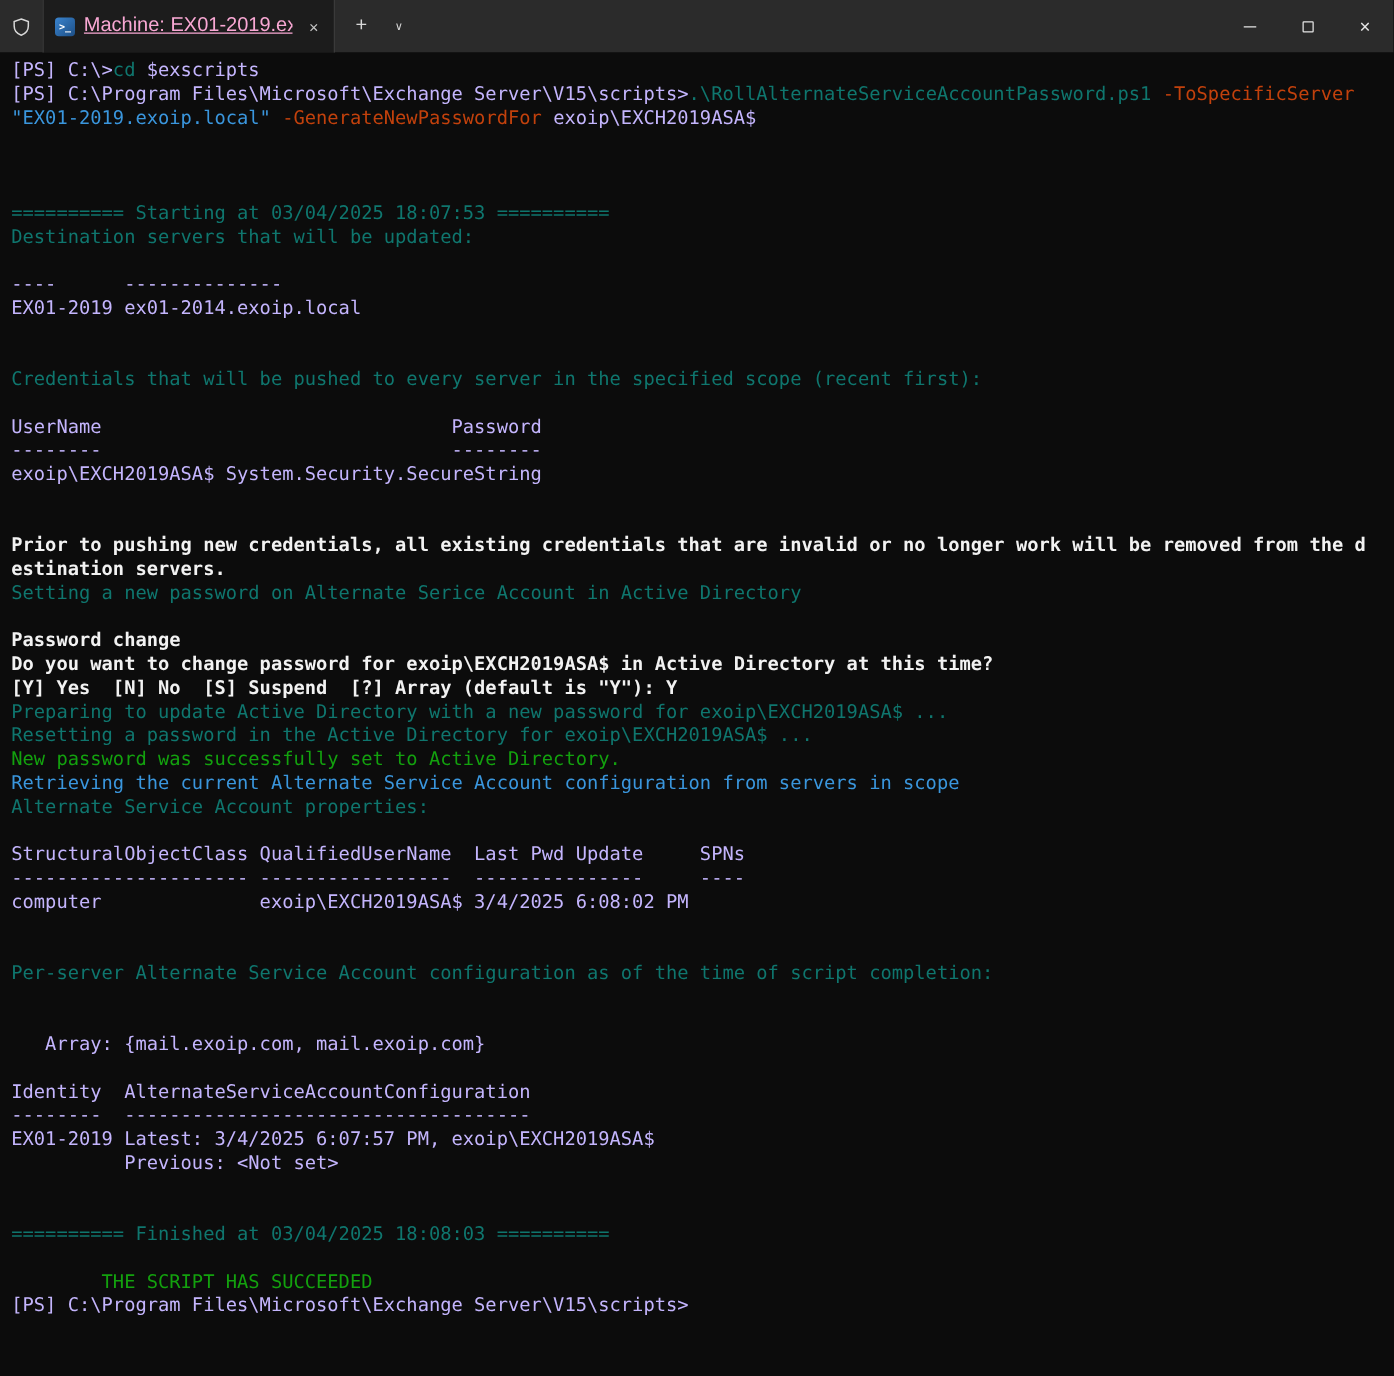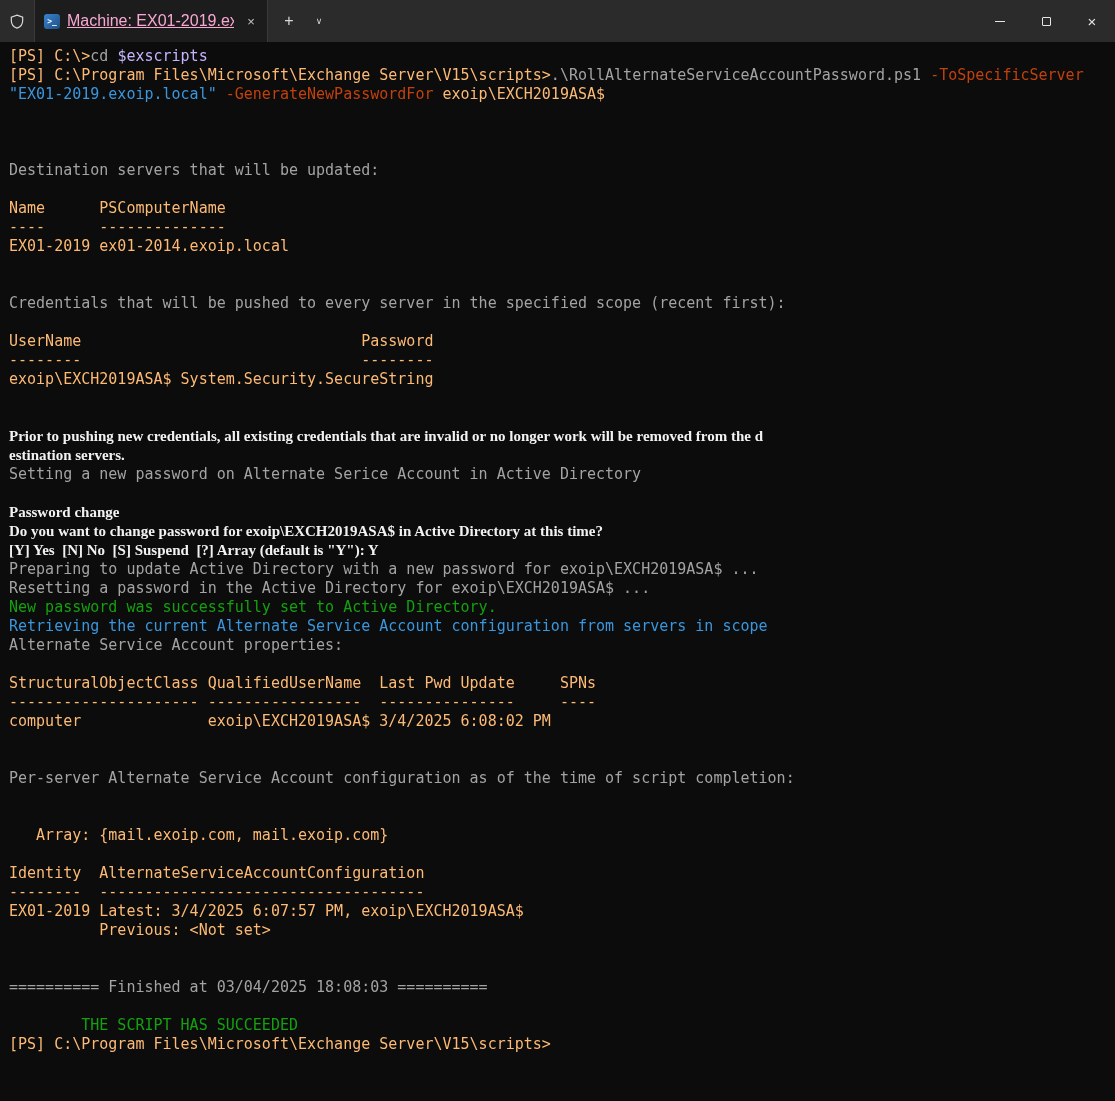--- a/index.html
+++ b/index.html
@@ -84,23 +84,23 @@
     cursor: text;
   }
   .tline {
     font-family: "DejaVu Sans Mono", monospace;
     font-size: 15px;
     line-height: 19px;
     height: 19px;
     white-space: pre;
     color: #CCCCCC;
   }
-  .c-default { color: #fdba74; text-align: center; }
-  .c-white   { color: #F2F2F2; font-family: Liberation Serif, serif; }
-  .c-yellow  { color: #a3a3a3; }
+  .c-default { color: #c4b5fd; text-align: center; }
+  .c-white   { color: #F2F2F2; }
+  .c-yellow  { color: #0f766e; }
   .c-green   { color: #13A10E; margin-top: 12px; }
   .c-brightgreen { color: #c4b5fd; }
   .c-cyan    { color: #3A96DD; }
   .c-gray    { color: #c2410c; }
   .b { font-weight: bold; }
 </style>
 </head>
 <body>
 
 <div class="window">
@@ -137,23 +137,23 @@
     </div>
   </div>
   <div class="terminal">
     <div>
         <div class="tline"><span class="c-default">[PS] C:\&gt;</span><span class="c-yellow">cd</span><span class="c-default"> </span><span class="c-brightgreen">$exscripts</span></div>
         <div class="tline"><span class="c-default">[PS] C:\Program Files\Microsoft\Exchange Server\V15\scripts&gt;</span><span class="c-yellow">.\RollAlternateServiceAccountPassword.ps1</span><span class="c-default"> </span><span class="c-gray">-ToSpecificServer</span></div>
         <div class="tline"><span class="c-cyan">"EX01-2019.exoip.local"</span><span class="c-default"> </span><span class="c-gray">-GenerateNewPasswordFor</span><span class="c-default"> </span><span class="c-default">exoip\EXCH2019ASA$</span></div>
         <div class="tline"></div>
         <div class="tline"></div>
         <div class="tline"></div>
+        <div class="tline"><span class="c-yellow">========== Starting at 03/04/2025 18:07:53 ==========</span></div>
         <div class="tline"><span class="c-yellow">Destination servers that will be updated:</span></div>
         <div class="tline"></div>
-        <div class="tline"><span class="c-default">Name      PSComputerName</span></div>
         <div class="tline"><span class="c-default">----      --------------</span></div>
         <div class="tline"><span class="c-default">EX01-2019 ex01-2014.exoip.local</span></div>
         <div class="tline"></div>
         <div class="tline"></div>
         <div class="tline"><span class="c-yellow">Credentials that will be pushed to every server in the specified scope (recent first):</span></div>
         <div class="tline"></div>
         <div class="tline"><span class="c-default">UserName                               Password</span></div>
         <div class="tline"><span class="c-default">--------                               --------</span></div>
         <div class="tline"><span class="c-default">exoip\EXCH2019ASA$ System.Security.SecureString</span></div>
         <div class="tline"></div>

